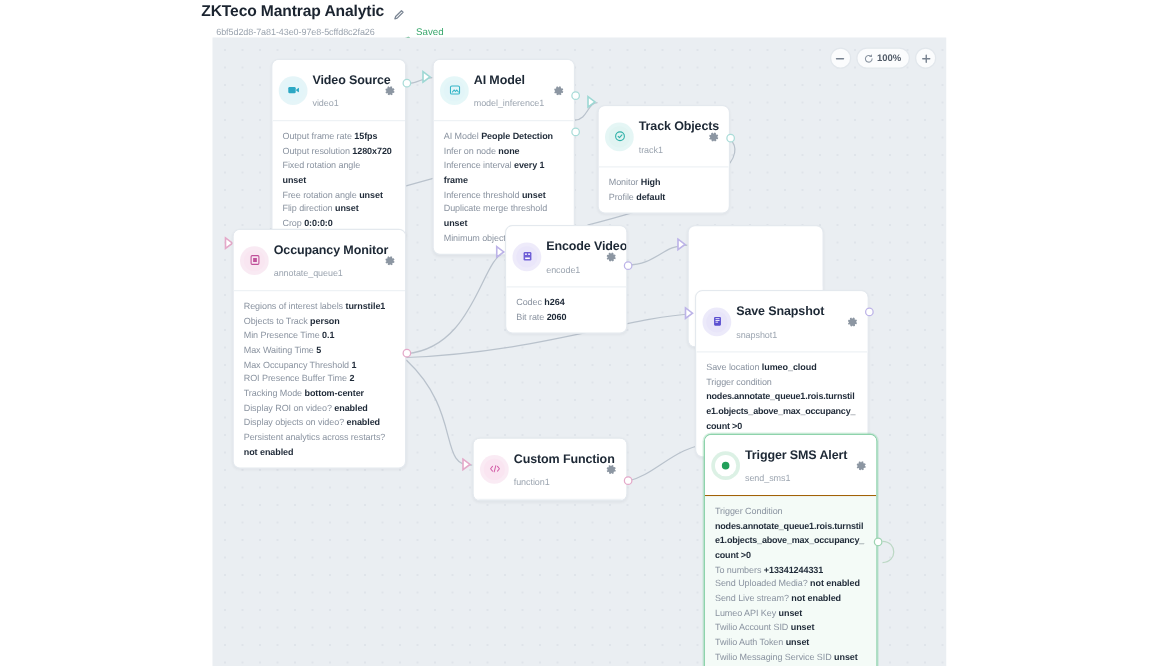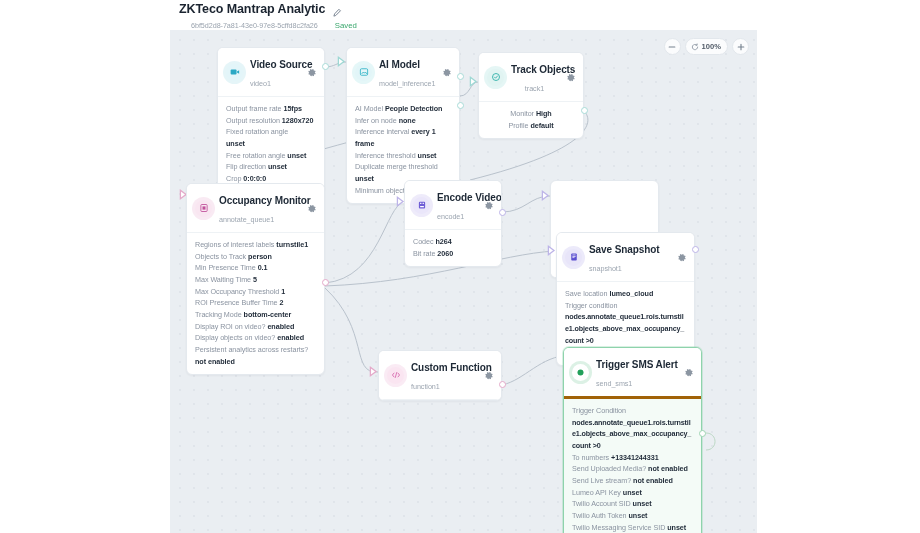--- a/index.html
+++ b/index.html
@@ -5,28 +5,28 @@
   * { box-sizing: border-box; margin: 0; padding: 0; }
   html, body {
     width: 920px; height: 533px;
     background: #ffffff;
     font-family: "Liberation Sans", sans-serif;
     overflow: hidden;
   }
   .page { position: relative; width: 920px; height: 533px; }
 
   
-  .header { position: absolute; left: 179px; top: 0px; }
+  .header { position: absolute; left: 161px; top: 0px; }
   .title-row { display: flex; align-items: center; gap: 7px; height: 16px; margin-top: 1px; }
   .title {
     font-size: 12.5px; font-weight: bold; color: #1b2430; letter-spacing: -0.1px;
     white-space: nowrap;
   }
   .pencil-icon { width: 10px; height: 10px; display: block; color: #7b8694; }
-  .sub-row { display: flex; align-items: center; gap: 6px; margin-top: 4px; padding-left: 12px; }
+  .sub-row { display: flex; align-items: center; gap: 22px; margin-top: 4px; padding-left: 12px; }
   .uuid { font-size: 7.2px; color: #9aa3ae; letter-spacing: -0.05px; white-space: nowrap; }
   .saved { display: flex; align-items: center; gap: 3px; }
   .saved-icon { width: 8px; height: 8px; display: block; color: #3aa76d; }
   .saved-text { font-size: 7.8px; color: #3aa76d; font-weight: normal; }
 
   
   .canvas {
     position: absolute; left: 170px; top: 30px;
     width: 587px; height: 503px;
     background-color: #eaeef2;
@@ -65,21 +65,21 @@
     box-shadow: 0 1px 2px rgba(30,40,60,0.05);
     overflow: hidden;
   }
   .node.accent { border: 1px solid #8ed3ac; box-shadow: 0 0 0 1px rgba(142,211,172,0.35); }
   .node-head {
     display: flex; align-items: center;
     padding: 6px 7px 6px 8px; gap: 7px;
     border-bottom: 1px solid #eef2f5;
     background: #ffffff;
   }
-  .node.accent .node-head { border-bottom: 3px solid #a16207; }
+  .node.accent .node-head { border-bottom: 1px solid #a16207; }
   .badge {
     width: 17px; height: 17px; border-radius: 50%;
     display: flex; align-items: center; justify-content: center;
     flex: 0 0 auto;
   }
   .badge svg { display: block; }
   .badge-ring {
     box-shadow: 0 0 0 3px var(--ring);
   }
   .head-text { flex: 1 1 auto; min-width: 0; }
@@ -291,21 +291,21 @@
       </div>
     </div>
     <div class="port-out" style="left:287px; top:43px;"></div>
     <div class="port-out" style="left:287px; top:72px;"></div>
 
     <div class="port-in" style="left:299px; top:46px;">
       <svg width="9" height="11" viewBox="0 0 9 11" fill="none" stroke="currentColor" stroke-width="1.3">
         <path d="M1.4 1.3l5.6 4.2-5.6 4.2z" fill="#ffffff"></path>
       </svg>
     </div>
-    <div class="node" style="left:308px; top:22px; width:106px;text-align:center;">
+    <div class="node" style="left:308px; top:54px; width:106px;">
       <div class="node-head">
         <span class="badge badge-ring" style="--ring:rgba(52,186,178,0.13); background:#e1f4f2;">
           <svg width="10" height="10" viewBox="0 0 16 16" fill="none" stroke="#2eb0a8" stroke-width="1.4">
             <circle cx="8" cy="8" r="5.6"></circle>
             <path d="M5.6 8.2l1.7 1.7 3.2-3.6" stroke-linecap="round" stroke-linejoin="round"></path>
           </svg>
         </span>
         <span class="head-text">
           <span class="node-title">Track Objects</span>
           <span class="node-sub">track1</span>

